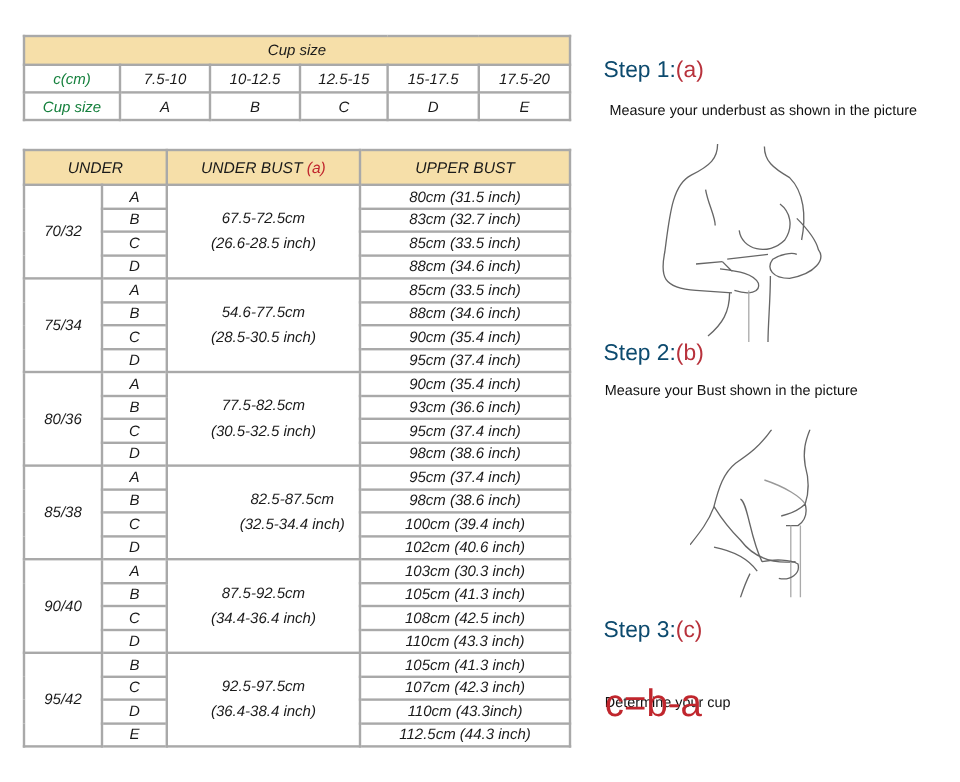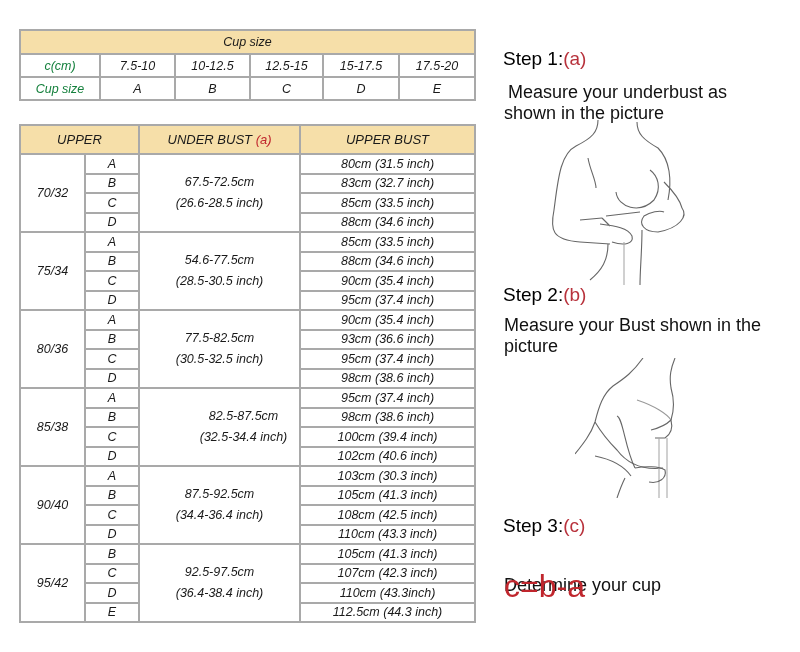--- a/index.html
+++ b/index.html
@@ -17,22 +17,22 @@
     #cup-table tr.title-row { height: 24px; }
     #cup-table td { font-size: 12.5px; }
 
     #size-table { left: 19px; top: 124px; width: 455px; }
     #size-table tr.head { height: 29px; }
     #size-table tr.head th { font-size: 13px; }
     #size-table tr.r { height: 19.5px; }
     #size-table td { font-size: 12.5px; }
 
     .step { position: absolute; left: 503px; }
-    .step-title { font-size: 19px; color: #000000; }
-    .step-desc { position: absolute; left: 504px; font-size: 18px; line-height: 21px; color: #111; width: 270px; }
+    .step-title { font-size: 19px; color: #0c4a6e; }
+    .step-desc { position: absolute; left: 504px; font-size: 12px; line-height: 21px; color: #111; width: 270px; }
     .formula { position: absolute; left: 504px; top: 568px; font-size: 32px; color: #c0262d; letter-spacing: 0px; }
 
     .illus { position: absolute; }
   </style>
 </head>
 <body>
 
 <table id="cup-table">
   <colgroup>
     <col style="width:80px">
@@ -67,21 +67,21 @@
 
 <table id="size-table">
   <colgroup>
     <col style="width:65px">
       <col style="width:54px">
       <col style="width:161px">
       <col style="width:175px">
   </colgroup>
   <tbody>
       <tr class="head">
-    <th colspan="2" class="hdr">UPPER</th>
+    <th colspan="2" class="hdr">UNDER</th>
     <th class="hdr"><span>UNDER BUST </span><span class="redstrong">(a)</span></th>
     <th class="hdr">UPPER BUST</th>
   </tr>
   </tbody>
     <tbody id="size-body">
       <tr class="r">
         <td rowspan="4">70/32</td>
         <td>A</td>
         <td rowspan="4" style="line-height: 21px;">
           <div>67.5-72.5cm</div>

